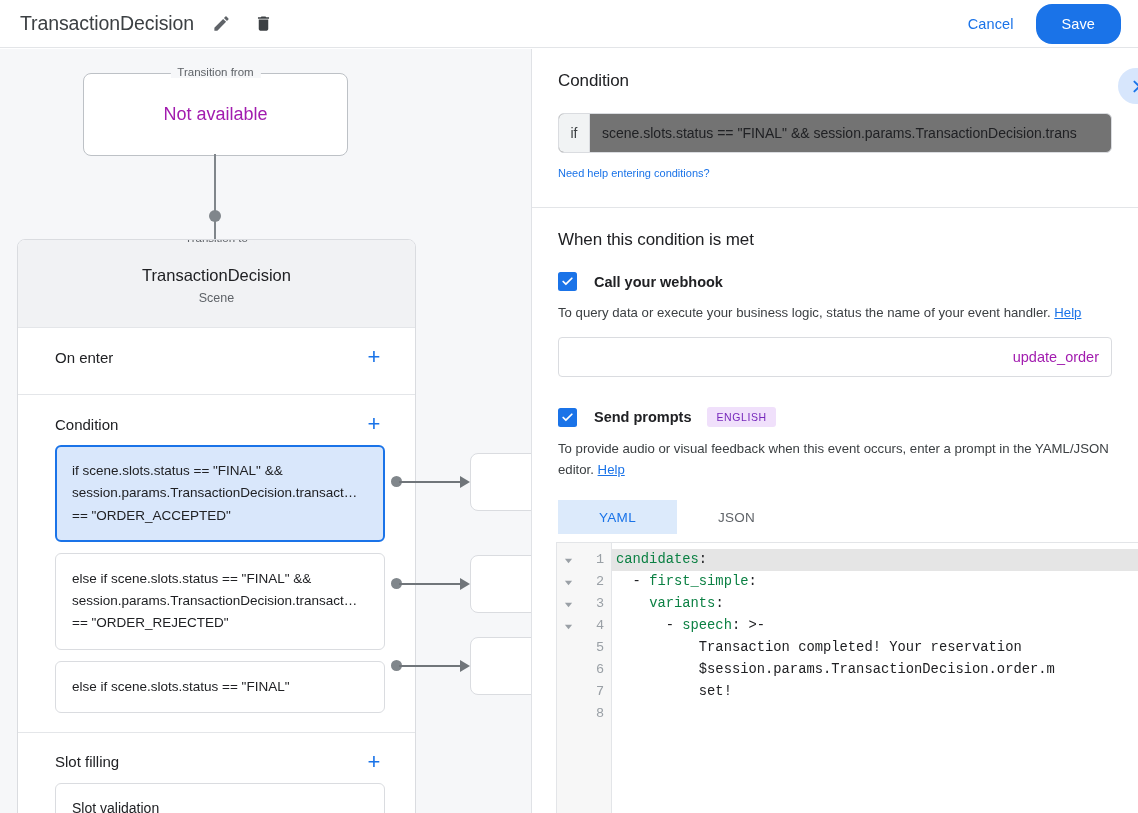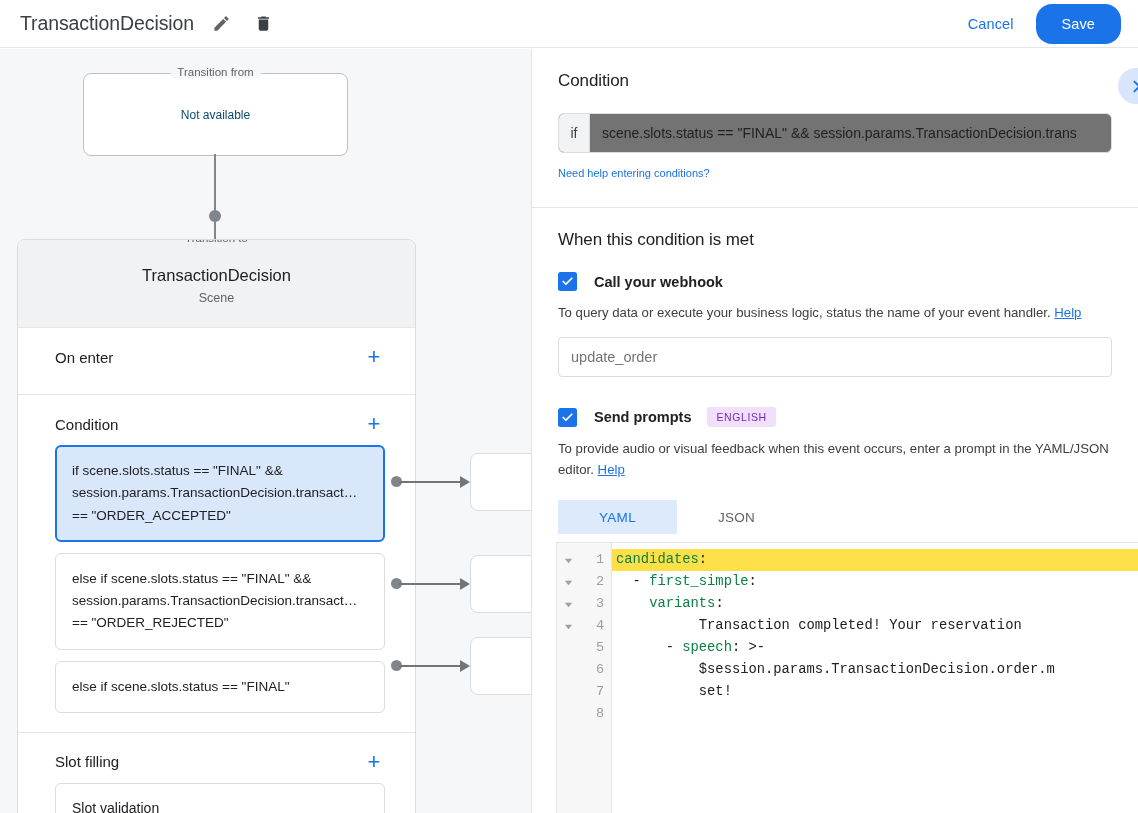--- a/index.html
+++ b/index.html
@@ -91,21 +91,21 @@
   .fieldset-legend {
     position: absolute;
     top: -8px; left: 50%;
     transform: translateX(-50%);
     background: #f6f7f9;
     padding: 0 7px;
     font-size: 11.5px;
     color: #5f6368;
     white-space: nowrap;
   }
-  #transition-from-label { font-size: 12px; color: #0c4a6e; }
+  #transition-from-label { font-size: 18px; color: #a21caf; }
 
   #connector-vertical {
     position: absolute;
     left: 214px; top: 105px;
     width: 2px; height: 105px;
     background: #80868b;
   }
   #connector-dot-top {
     position: absolute;
     left: 209px; top: 161px;
@@ -313,23 +313,24 @@
   }
   .help-link { color: #1a73e8; text-decoration: underline; cursor: pointer; }
   #webhook-input {
     margin-top: 14px;
     width: 100%;
     height: 40px;
     border: 1px solid #dadce0;
     border-radius: 4px;
     padding: 0 12px;
     font-size: 14.5px;
-    color: #737373;
+    color: #a21caf;
     font-family: inherit;
     outline: none;
+    text-align: right;
   }
   #prompts-block { margin-top: 30px; }
 
   #format-tabs {
     display: flex;
     margin-top: 20px;
   }
   .fmt-tab {
     width: 119px; height: 34px;
     display: flex; align-items: center; justify-content: center;
@@ -385,21 +386,21 @@
     position: relative;
   }
   .code-line {
     height: 22px;
     line-height: 22px;
     font-size: 13.8px;
     white-space: pre;
     color: #202124;
     padding-left: 4px;
   }
-  .code-line.hl { background: #fde047; }
+  .code-line.hl { background: #e5e5e5; }
   .tok-key { color: #0b8043; }
   .tok-punct { color: #202124; }
   .tok-plain { color: #202124; }
 </style>
 </head>
 <body>
 
 <div id="header">
   <div id="page-title">TransactionDecision</div>
 
@@ -581,21 +582,21 @@
         <div class="line-no">4</div>
         <div class="line-no">5</div>
         <div class="line-no">6</div>
         <div class="line-no">7</div>
         <div class="line-no">8</div>
       </div>
     <div id="code-area">
         <div class="code-line hl"><span class="tok-key">candidates</span><span class="tok-punct">:</span></div>
         <div class="code-line"><span class="tok-plain">&nbsp;&nbsp;-&nbsp;</span><span class="tok-key">first_simple</span><span class="tok-punct">:</span></div>
         <div class="code-line"><span class="tok-plain">&nbsp;&nbsp;&nbsp;&nbsp;</span><span class="tok-key">variants</span><span class="tok-punct">:</span></div>
+        <div class="code-line"><span class="tok-plain">&nbsp;&nbsp;&nbsp;&nbsp;&nbsp;&nbsp;-&nbsp;</span><span class="tok-key">speech</span><span class="tok-punct">:</span><span class="tok-plain">&nbsp;&gt;-</span></div>
         <div class="code-line"><span class="tok-plain">&nbsp;&nbsp;&nbsp;&nbsp;&nbsp;&nbsp;&nbsp;&nbsp;&nbsp;&nbsp;</span><span class="tok-plain">Transaction&nbsp;completed!&nbsp;Your&nbsp;reservation</span></div>
-        <div class="code-line"><span class="tok-plain">&nbsp;&nbsp;&nbsp;&nbsp;&nbsp;&nbsp;-&nbsp;</span><span class="tok-key">speech</span><span class="tok-punct">:</span><span class="tok-plain">&nbsp;&gt;-</span></div>
         <div class="code-line"><span class="tok-plain">&nbsp;&nbsp;&nbsp;&nbsp;&nbsp;&nbsp;&nbsp;&nbsp;&nbsp;&nbsp;</span><span class="tok-plain">$session.params.TransactionDecision.order.m</span></div>
         <div class="code-line"><span class="tok-plain">&nbsp;&nbsp;&nbsp;&nbsp;&nbsp;&nbsp;&nbsp;&nbsp;&nbsp;&nbsp;</span><span class="tok-plain">set!</span></div>
         <div class="code-line">&nbsp;</div>
       </div>
   </div>
 
 </div>
 
 </body></html>

